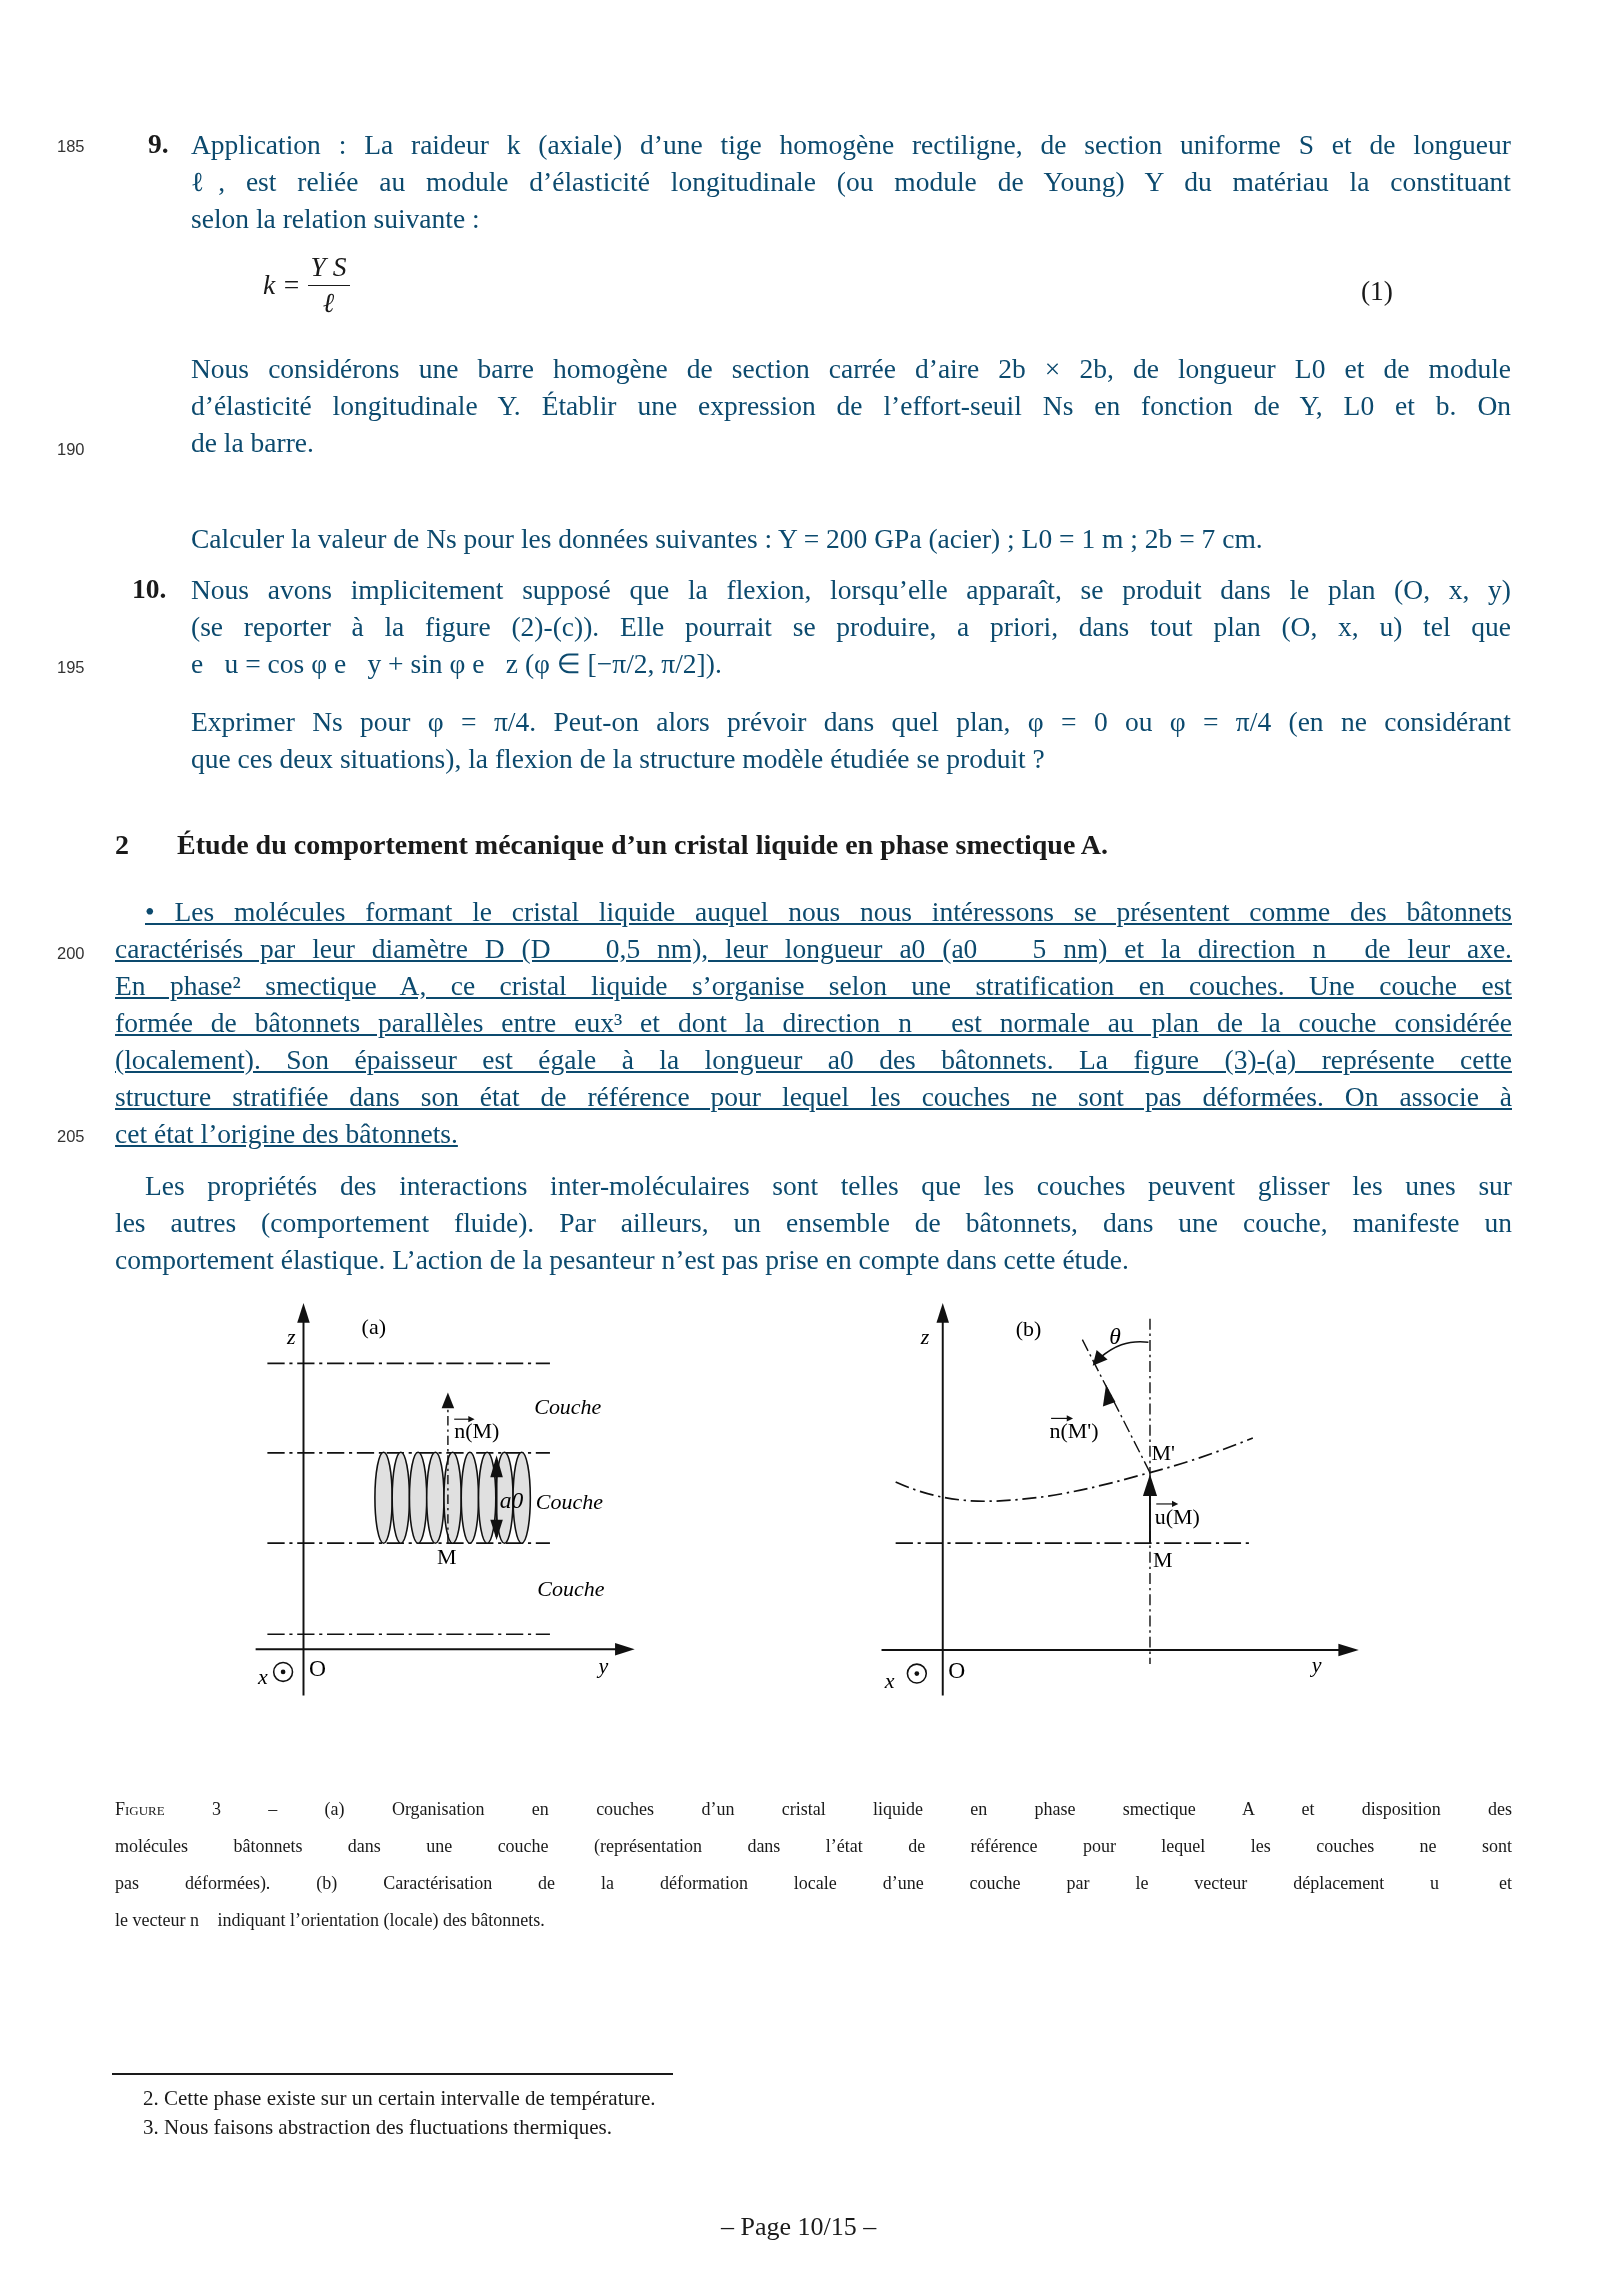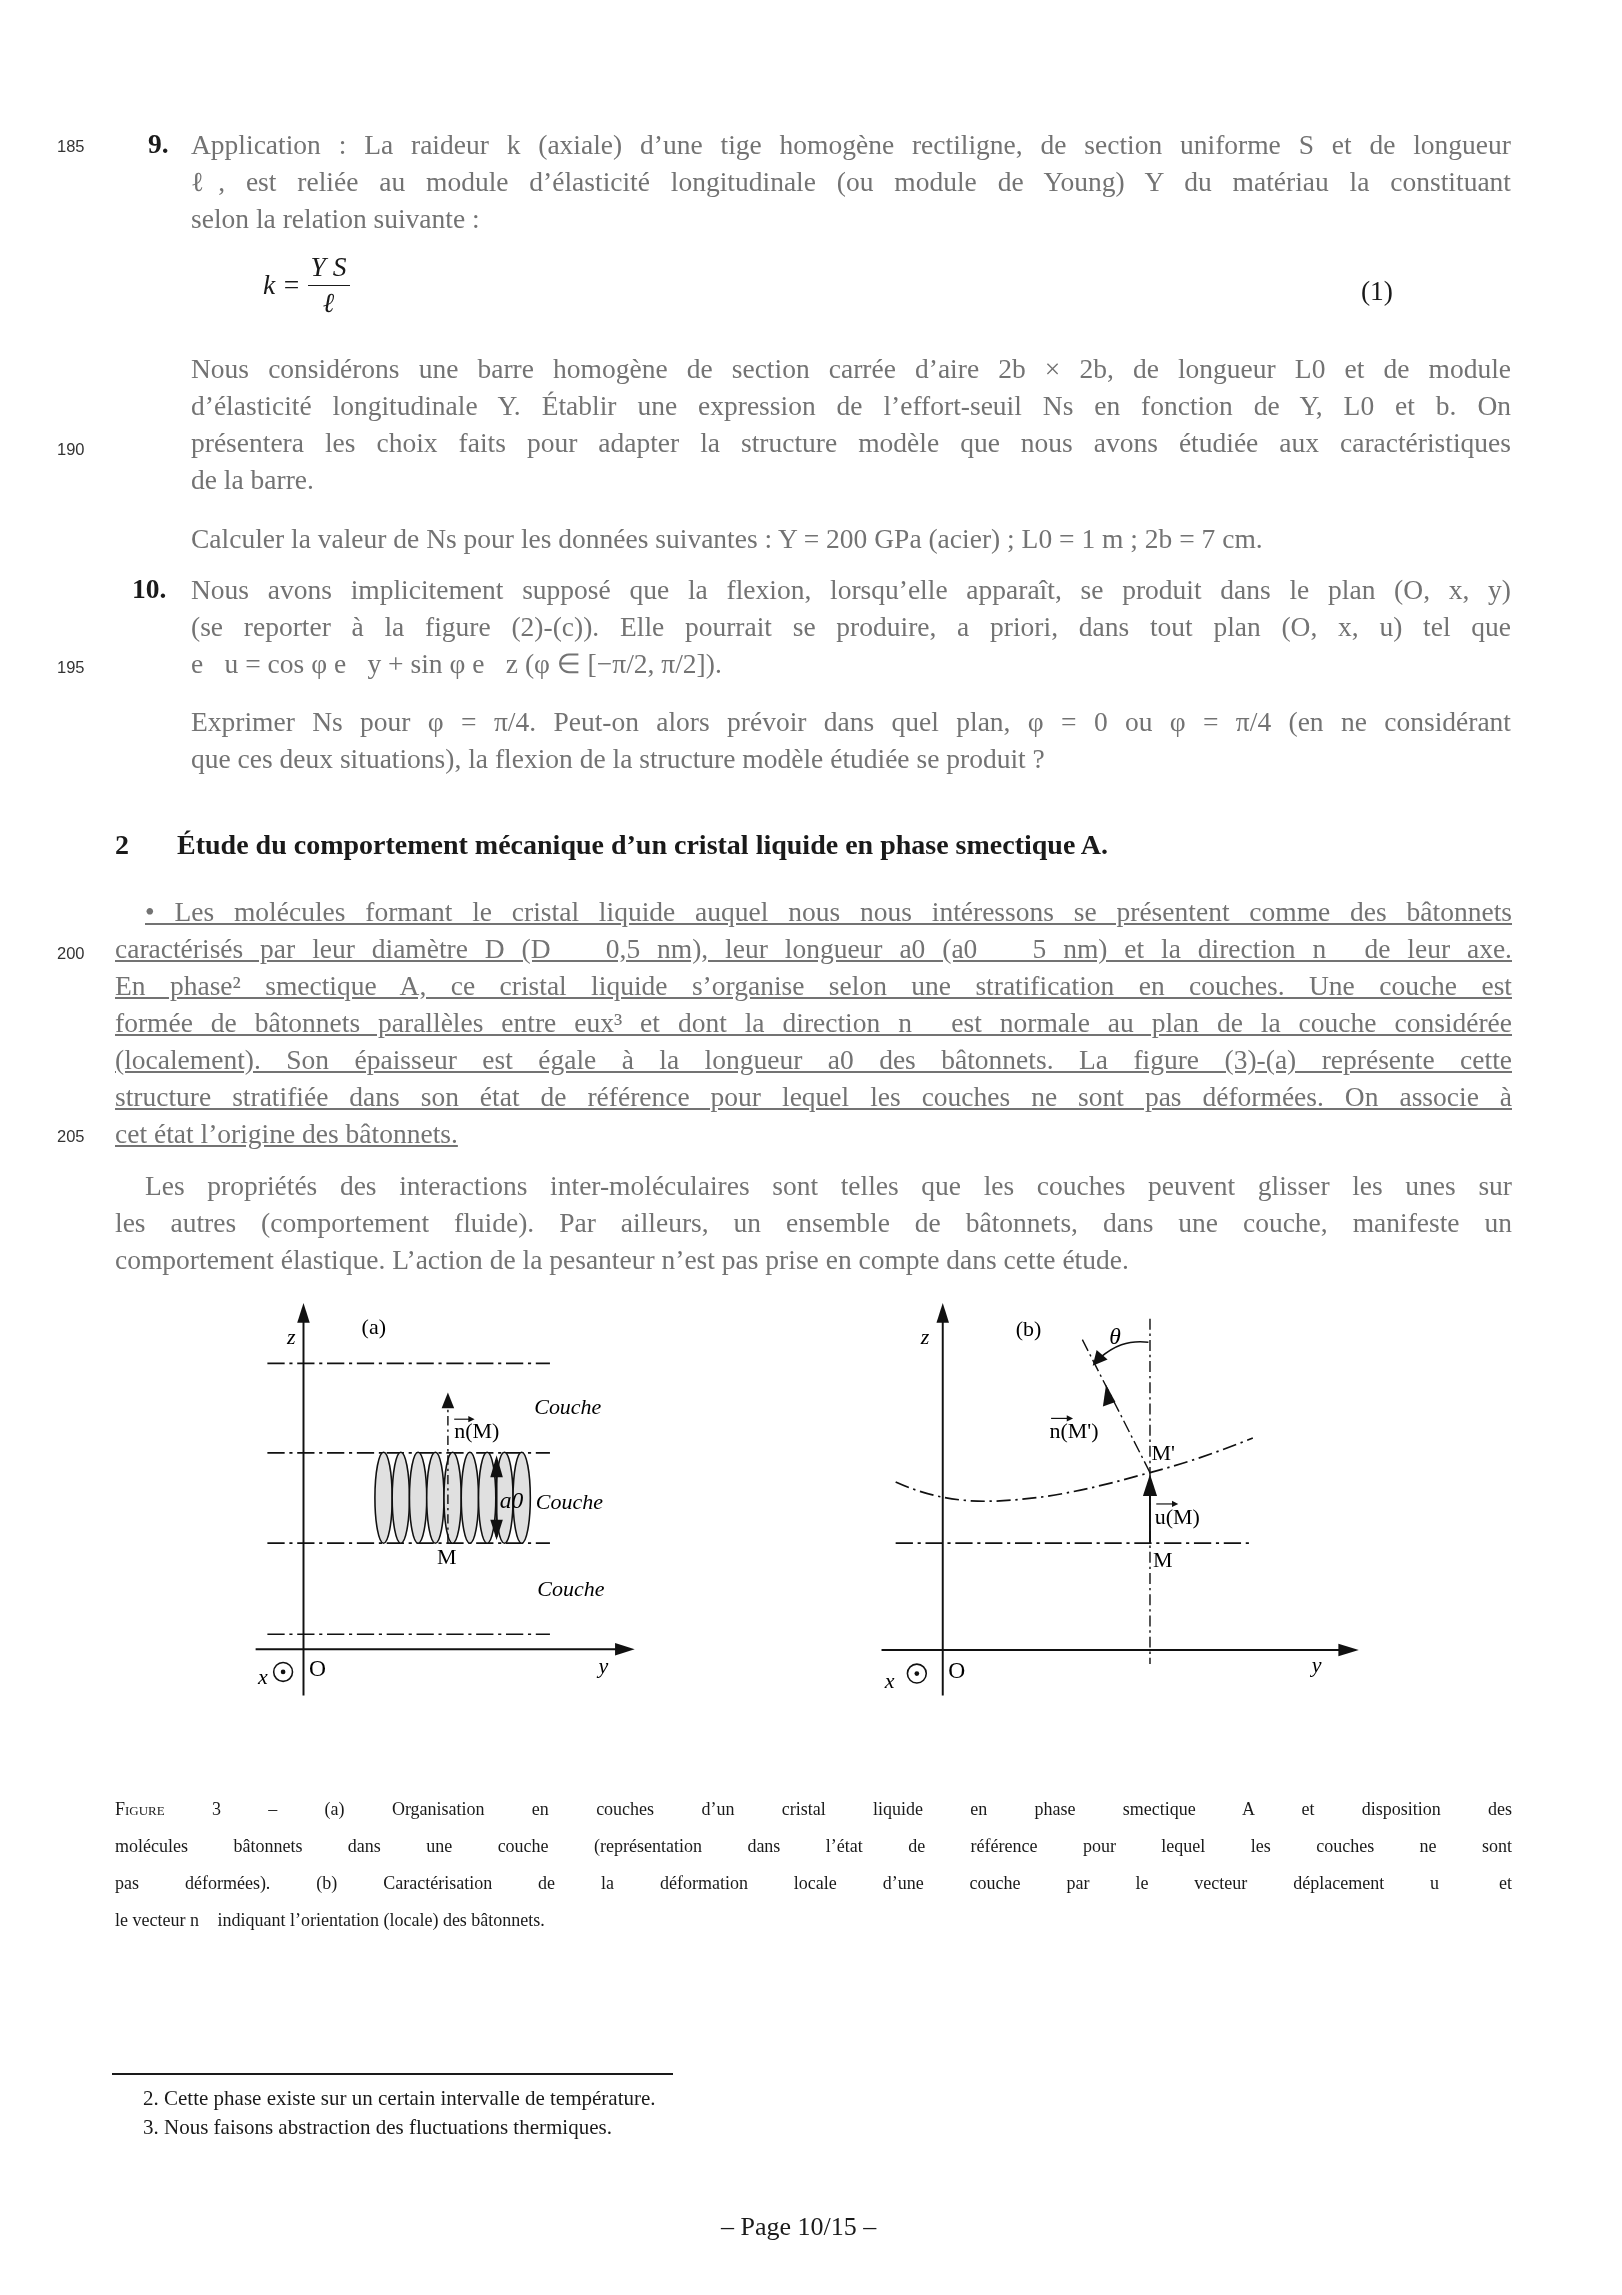--- a/index.html
+++ b/index.html
@@ -2,21 +2,21 @@
 <html style="font-size:12.6px"><head>
 <meta charset="utf-8">
 <style>
   html, body { margin: 0; padding: 0; background: #ffffff; }
   body { width: 1623px; height: 2295px; position: relative; overflow: hidden;
          font-family: "DejaVu Serif", "Liberation Serif", serif; color: #1a1a1a; }
   .page { position: absolute; left: 0; top: 0; width: 1504px; height: 2295px; }
   .lineno { position: absolute; left: 57px; font-family: "Liberation Sans", sans-serif;
             font-size: 16.5px; color: #333; }
   .txt { position: absolute; font-family: "Liberation Serif", serif; font-size: 27.5px;
-         line-height: 37px; text-align: justify; color: #737373; }
+         line-height: 37px; text-align: justify; color: #0c4a6e; }
   .txt p { margin: 0; }
   .qnum { position: absolute; font-family: "Liberation Serif", serif; font-weight: bold;
           font-size: 27.5px; }
   .just { text-align: justify; text-align-last: justify; }
   .sc { font-variant: small-caps; }
   .eq { position: absolute; font-family: "Liberation Serif", serif; font-size: 27.5px; }
   .frac { display: inline-block; vertical-align: middle; text-align: center; }
   .frac .num { display: block; border-bottom: 1.6px solid #1a1a1a; padding: 0 3.1px 1.6px; }
   .frac .den { display: block; padding-top: 1.6px; }
   .eqno { position: absolute; right: 111px; font-family: "Liberation Serif", serif; font-size: 27.5px; }
@@ -52,21 +52,20 @@
     <span class="frac">
       <span class="num" style="font-style:italic">Y S</span>
       <span class="den" style="font-style:italic">ℓ</span>
     </span>
   </div>
   <div class="eqno" style="top:275px;">(1)</div>
 
   <div class="txt" style="left:191px; top:350px; width:1320px;">
     <p class="just">Nous considérons une barre homogène de section carrée d’aire 2b × 2b, de longueur L0 et de module</p>
     <p class="just">d’élasticité longitudinale Y. Établir une expression de l’effort-seuil Ns en fonction de Y, L0 et b. On</p>
-    <p class="just">présentera les choix faits pour adapter la structure modèle que nous avons étudiée aux caractéristiques</p>
     <p>de la barre.</p>
   </div>
   <div class="txt" style="left:191px; top:520px; width:1320px;">
     <p>Calculer la valeur de Ns pour les données suivantes : Y = 200 GPa (acier) ; L0 = 1 m ; 2b = 7 cm.</p>
   </div>
 
   <div class="qnum" style="left:132px; top:573px;">10.</div>
   <div class="txt" style="left:191px; top:571px; width:1320px;">
     <p class="just">Nous avons implicitement supposé que la flexion, lorsqu’elle apparaît, se produit dans le plan (O, x, y)</p>
     <p class="just">(se reporter à la figure (2)-(c)). Elle pourrait se produire, a priori, dans tout plan (O, x, u) tel que</p>

